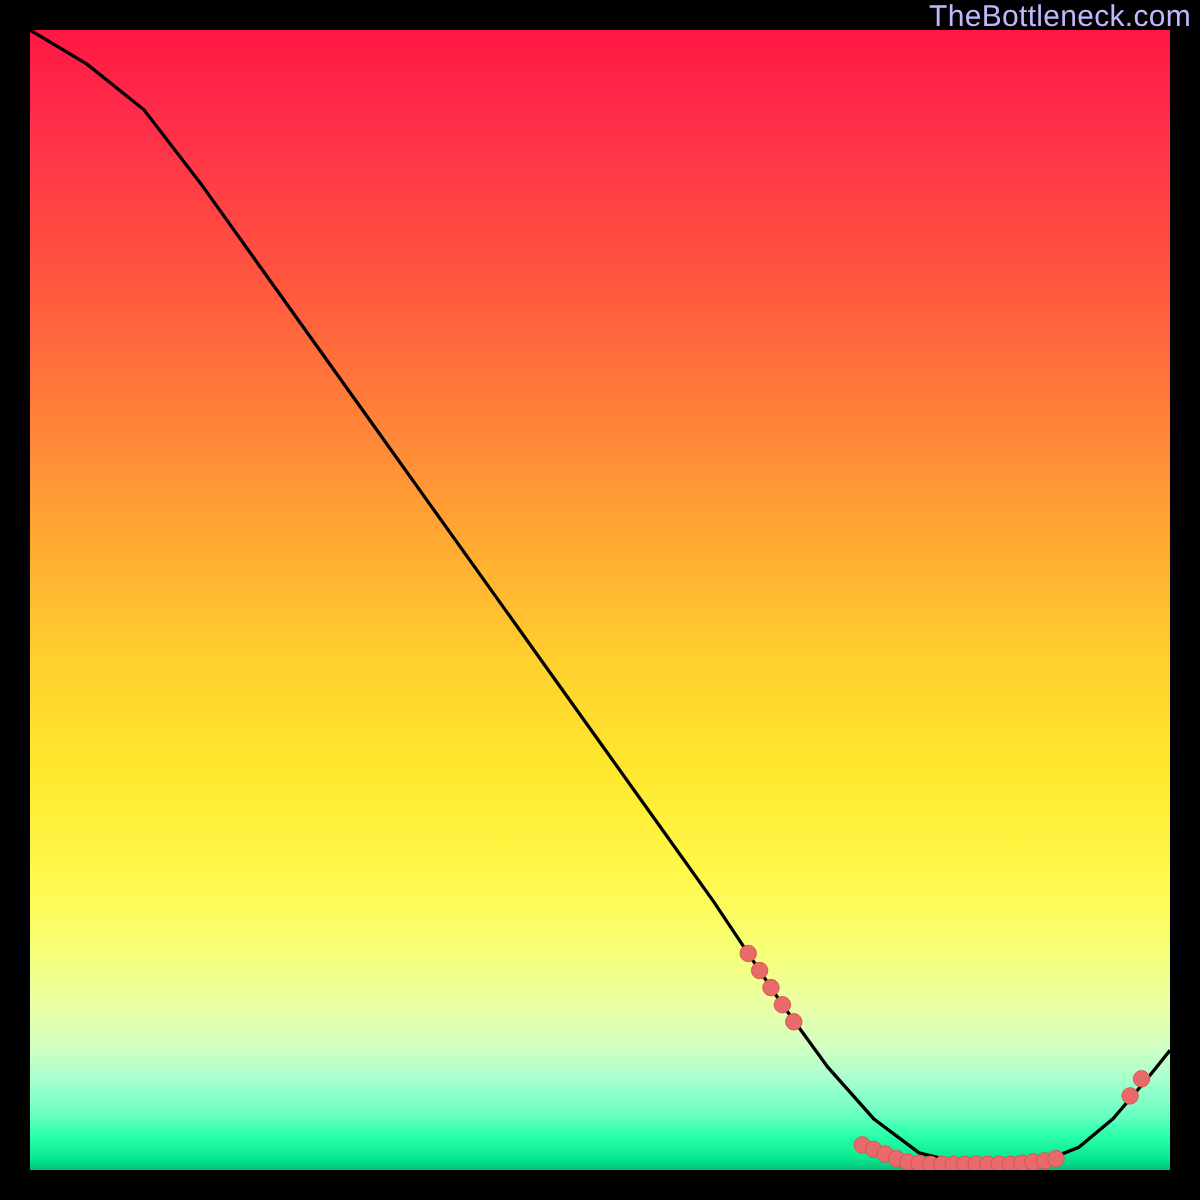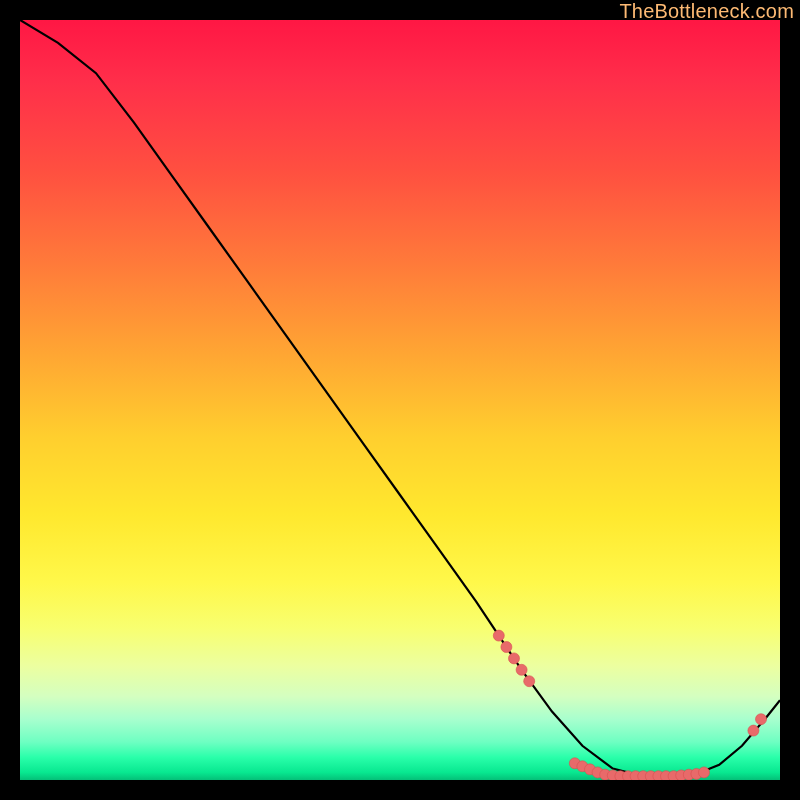--- a/index.html
+++ b/index.html
@@ -54,21 +54,21 @@
     position: absolute;
     left: 0;
     top: 0;
     width: 760px;
     height: 760px;
   }
   .watermark {
     position: absolute;
     top: 0;
     right: 6px;
-    color: #fdba74;
+    color: #c4b5fd;
     font-size: 20px;
     letter-spacing: 0.2px;
     user-select: none;
   }
 </style>
 </head>
 <body>
 
 <div class="stage">
   <div class="watermark">TheBottleneck.com</div>

